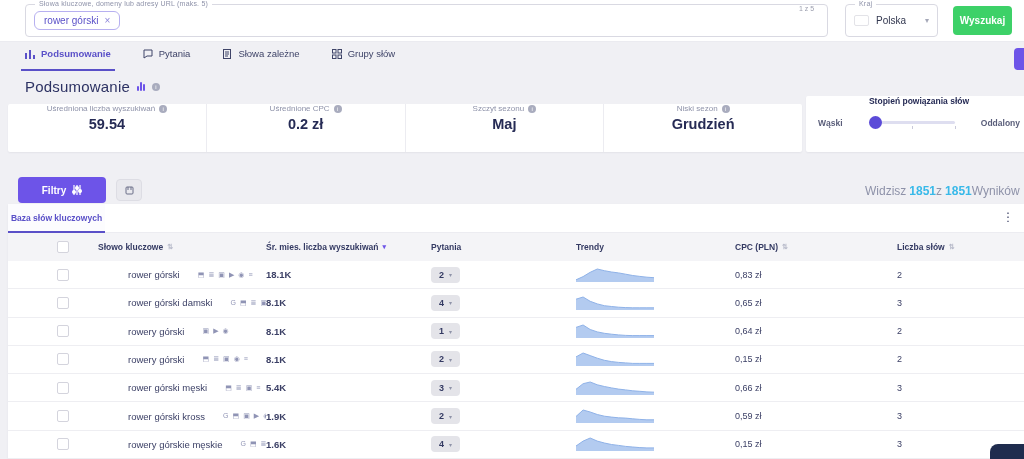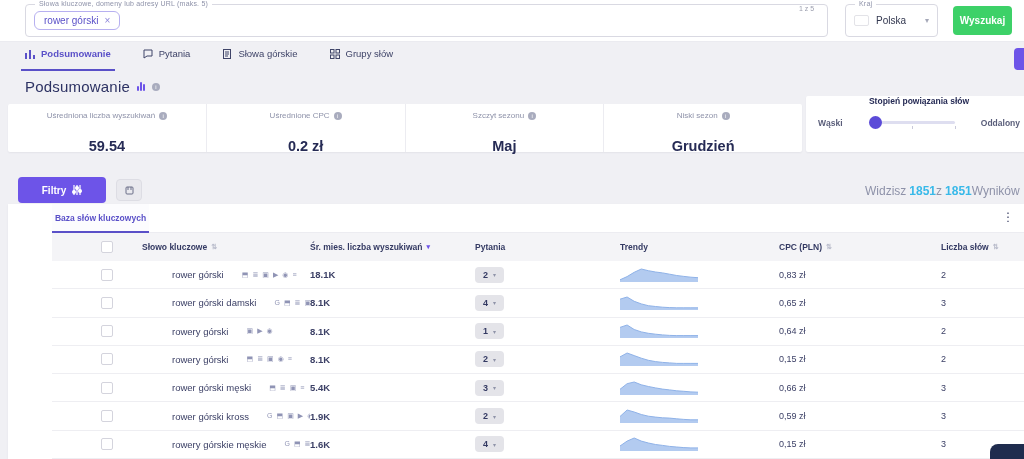--- a/index.html
+++ b/index.html
@@ -33,41 +33,41 @@
   .edge-btn-top { position:absolute; left:1014px; top:48px; width:10px; height:22px; background:#6d54e8; border-radius:4px 0 0 4px; cursor:pointer; }
   
   .page-title-row { position:absolute; left:25px; top:78px; display:flex; align-items:center; gap:7px; }
   .page-title { font-size:15px; color:#2d3263; letter-spacing:.2px; }
   .eq-icon { display:inline-flex; align-items:flex-end; gap:1px; height:9px; }
   .eq-icon i { display:block; width:2px; background:#6d54e8; border-radius:1px; }
   .info-dot { width:9px; height:9px; border-radius:50%; background:#a9acbe; color:#fff; font-size:6.5px; display:inline-flex; align-items:center; justify-content:center; font-style:normal; }
   .info-dot.sm { width:8px; height:8px; font-size:6px; }
   
   .stats-card { position:absolute; left:8px; top:104px; width:794px; height:48px; background:#fff; border-radius:2px; box-shadow:0 1px 2px rgba(30,30,60,.06); display:flex; }
-  .stat { flex:1; text-align:center; padding-top:7px; border-right:1px solid #ececf1; }
+  .stat { flex:1; text-align:center; border-right:1px solid #ececf1; }
   .stat:last-child { border-right:none; }
   .stat .slabel { font-size:8px; color:#8e92a9; display:flex; justify-content:center; align-items:center; gap:4px; }
-  .stat .svalue { font-size:14.5px; font-weight:bold; color:#262b55; margin-top:18px; }
+  .stat .svalue { font-size:14.5px; font-weight:bold; color:#262b55; margin-top:3px; }
   
   .relation-card { position:absolute; left:806px; top:96px; width:226px; height:56px; background:#fff; border-radius:2px; box-shadow:0 1px 2px rgba(30,30,60,.06); padding-top:0; }
   .relation-title { text-align:center; font-size:8.5px; font-weight:bold; color:#262b55; }
   .relation-row { display:flex; align-items:center; justify-content:space-between; padding:10px 12px 0 12px; }
   .rel-label { font-size:8.5px; color:#5a5e7a;font-weight:bold; }
   .slider { position:relative; width:86px; height:13px; cursor:pointer; }
   .slider .track { position:absolute; left:0; right:0; top:5px; height:3px; background:#dedef0; border-radius:2px; }
   .slider .thumb { position:absolute; left:0; top:0; width:13px; height:13px; border-radius:50%; background:#5b4bd8; }
   .slider .tick { position:absolute; top:10px; width:1px; height:3px; background:#c9c9da; }
   
   .filters-btn { position:absolute; left:18px; top:177px; width:88px; height:26px; background:#6d54e8; border:none; border-radius:4px; color:#fff; font-weight:bold; font-size:10px; font-family:inherit; display:flex; align-items:center; justify-content:center; gap:6px; cursor:pointer; }
   .saved-btn { position:absolute; left:116px; top:179px; width:26px; height:22px; background:#e9e9ee; border:1px solid #dddde4; border-radius:4px; display:flex; align-items:center; justify-content:center; cursor:pointer; }
   .results { position:absolute; left:865px; top:184px; font-size:12px; color:#8e92a9; white-space:nowrap; }
   .results b { color:#38b9e9; font-weight:bold; }
   .results span { margin-right:3px; }
   
-  .table-card { position:absolute; left:8px; top:204px; width:1016px; height:255px; background:#fff; box-shadow:0 1px 2px rgba(30,30,60,.06); overflow:hidden;padding-left:44px; }
+  .table-card { position:absolute; left:8px; top:204px; width:1016px; height:255px; background:#fff; box-shadow:0 1px 2px rgba(30,30,60,.06); overflow:hidden; }
   .tab-strip { position:relative; height:29px; border-bottom:1px solid #ececf1; background:#fff; }
   .table-tab { position:absolute; left:0; top:0; width:97px; height:29px; display:flex; align-items:center; justify-content:center; font-size:8.5px; font-weight:bold; color:#5a50c8; background:#fcfcfe; border-bottom:2px solid #5a50c8; cursor:pointer; }
   .kebab { position:absolute; right:10px; top:7px; font-size:12px; color:#3f4468; cursor:pointer; line-height:1; }
   .tgrid { display:grid; grid-template-columns:90px 168px 165px 145px 159px 162px auto; align-items:center;text-align:center; }
   .thead { height:28px; background:#f4f4f7; font-size:8.5px; font-weight:bold; color:#343a63; }
   .thead .hcell { display:flex; align-items:center; gap:4px; }
   .sort { font-size:7px; color:#b6b9c9; }
   .sort.active { color:#6d54e8; }
   .rows-wrap { height:198px; display:flex; flex-direction:column; }
   .trow { flex:1; border-bottom:1px solid #eeeef2; }
@@ -121,21 +121,21 @@
       </svg>
     <span>Pytania</span>
   </div>
   <div class="ntab">
     <svg viewBox="0 0 10 10" fill="none" stroke="currentColor" stroke-width="1">
         <rect x="1.5" y="0.5" width="7" height="9"></rect>
         <line x1="3" y1="3" x2="7" y2="3"></line>
         <line x1="3" y1="5" x2="7" y2="5"></line>
         <line x1="3" y1="7" x2="6" y2="7"></line>
       </svg>
-    <span>Słowa górskie</span>
+    <span>Słowa zależne</span>
   </div>
   <div class="ntab">
     <svg viewBox="0 0 10 10" fill="none" stroke="currentColor" stroke-width="1">
         <rect x="0.5" y="0.5" width="3.5" height="3.5"></rect>
         <rect x="6" y="0.5" width="3.5" height="3.5"></rect>
         <rect x="0.5" y="6" width="3.5" height="3.5"></rect>
         <rect x="6" y="6" width="3.5" height="3.5"></rect>
       </svg>
     <span>Grupy słów</span>
   </div>

